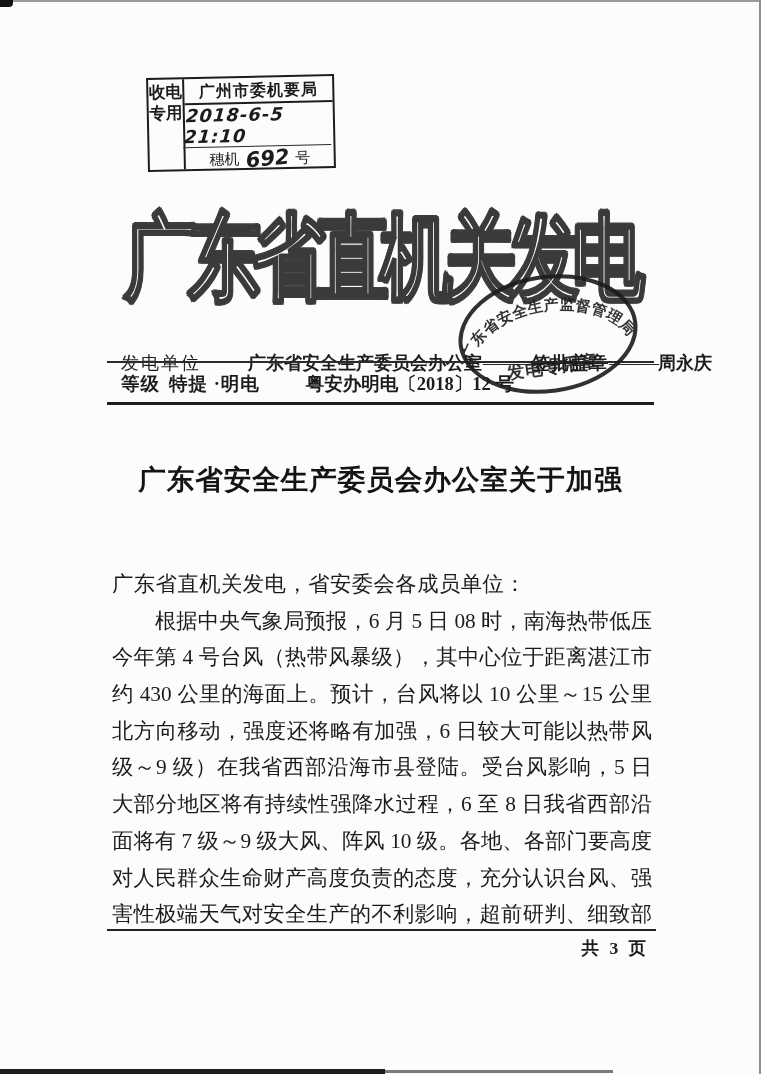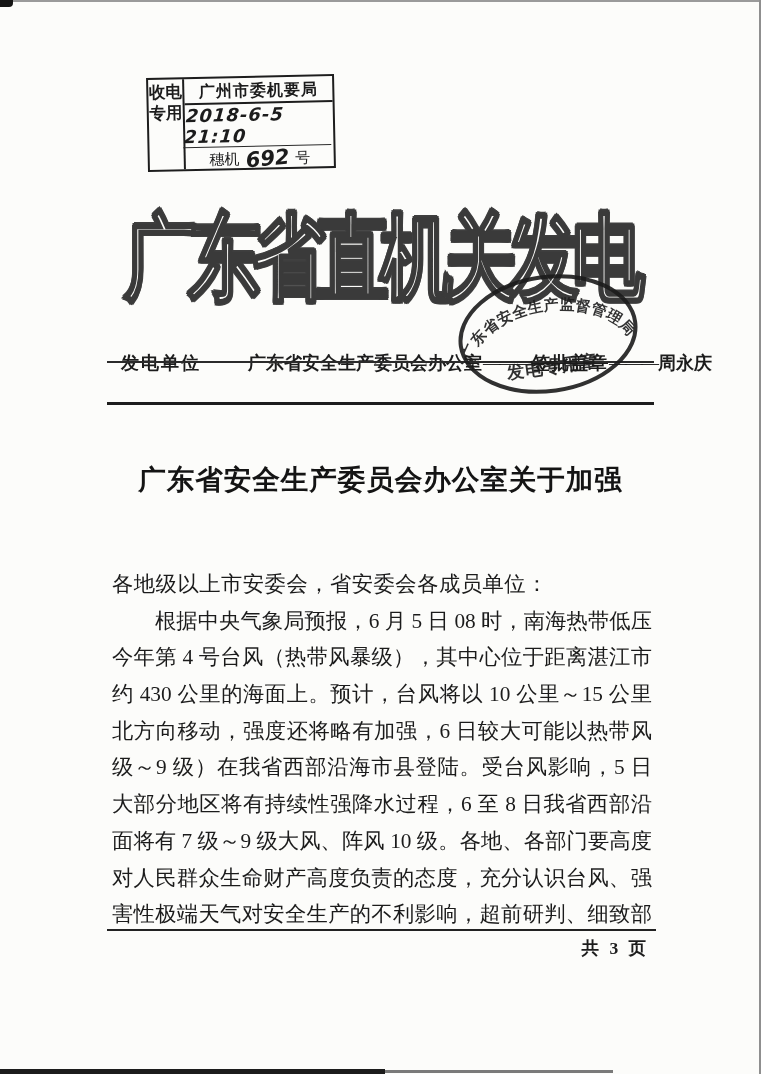--- a/index.html
+++ b/index.html
@@ -31,21 +31,21 @@
   .masthead{position:absolute;left:0;right:0;top:196px;margin:0;text-align:center;
             font-size:72px;font-weight:700;letter-spacing:-8px;white-space:nowrap;
             transform:scaleY(1.3);transform-origin:top center;
             color:#fcfcfa;-webkit-text-stroke:2px #3a3a3a;
             text-shadow:2px 0 #3f3f3f,-2px 0 #3f3f3f,0 2px #3f3f3f,0 -2px #3f3f3f,
                         1.5px 1.5px #3f3f3f,-1.5px 1.5px #3f3f3f,1.5px -1.5px #3f3f3f,-1.5px -1.5px #3f3f3f;}
 
   
   .meta-row1{position:absolute;left:121px;top:330px;display:flex;align-items:baseline;
              font-size:18px;font-weight:600;white-space:nowrap;}
-  .meta-row1 .sender-label{letter-spacing:2px;margin-right:47px;font-weight:700;}
+  .meta-row1 .sender-label{letter-spacing:2px;margin-right:47px;font-weight:400;}
   .meta-row1 .dash{letter-spacing:-2px;margin:0 1px;font-weight:400;}
   .meta-row1 .sign-label{text-decoration:line-through;font-weight:700;letter-spacing:1px;margin-top:21px;}
   .rule-thin{position:absolute;left:107px;top:361px;width:547px;border-top:2px solid #2b2b2b;}
   .meta-row2{position:absolute;left:121px;top:371px;display:flex;align-items:baseline;
              font-size:18.5px;font-weight:700;white-space:nowrap;}
   .meta-row2 .grade-label{margin-right:9px;letter-spacing:1px;}
   .meta-row2 .grade-value{margin-right:46px;letter-spacing:1px;}
   .rule-thick{position:absolute;left:107px;top:402px;width:547px;border-top:3px solid #1d1d1d;}
 
   
@@ -96,40 +96,45 @@
     <span class="sender-label">发电单位</span>
     <span>广东省安全生产委员会办公室</span>
     <span class="dash">———</span>
     <span class="sign-label">签批盖章</span>
     <span class="dash">———</span>
     <span>周永庆</span>
   </div>
 
   <div class="rule-thin"></div>
 
+  <div class="meta-row2">
+    <span class="grade-label">等级</span>
+    <span class="grade-value">特提 ·明电</span>
+    <span>粤安办明电〔2018〕12 号</span>
+  </div>
 
   <div class="rule-thick"></div>
 
   <svg class="seal" viewBox="0 0 192 132">
     <g transform="rotate(-8 96 66)">
       <ellipse cx="96" cy="66" rx="88" ry="57" fill="none" stroke="#1c1c1c" stroke-width="4"></ellipse>
       <path id="sealArc" d="M 16 84 A 82 52 0 0 1 176 82" fill="none"></path>
       <text font-size="15" font-weight="bold" fill="#1c1c1c" letter-spacing="0.5" font-family="Liberation Serif, serif">
         <textPath href="#sealArc" startOffset="50%" text-anchor="middle">广东省安全生产监督管理局</textPath>
       </text>
       <text x="96" y="105" text-anchor="middle" font-size="17.5" font-weight="bold" fill="#1c1c1c" letter-spacing="1" font-family="Liberation Serif, serif">发电专用章</text>
     </g>
   </svg>
 
   <h2 class="doc-title">
     <span style="display:block">广东省安全生产委员会办公室关于加强</span>
   </h2>
 
   <div class="body-text">
-    <div class="salutation">各地级以上市安委会，省安委会各成员单位：</div>
+    <div class="salutation">广东省直机关发电，省安委会各成员单位：</div>
     <div class="bline indent">根据中央气象局预报，6 月 5 日 08 时，南海热带低压已加强为</div>
     <div class="bline">今年第 4 号台风（热带风暴级），其中心位于距离湛江市区偏南方</div>
     <div class="bline">约 430 公里的海面上。预计，台风将以 10 公里～15 公里的时速向偏</div>
     <div class="bline">北方向移动，强度还将略有加强，6 日较大可能以热带风暴级别（8</div>
     <div class="bline">级～9 级）在我省西部沿海市县登陆。受台风影响，5 日至 9 日我省</div>
     <div class="bline">大部分地区将有持续性强降水过程，6 至 8 日我省西部沿海市县和海</div>
     <div class="bline">面将有 7 级～9 级大风、阵风 10 级。各地、各部门要高度重视，以</div>
     <div class="bline">对人民群众生命财产高度负责的态度，充分认识台风、强降雨等灾</div>
     <div class="bline">害性极端天气对安全生产的不利影响，超前研判、细致部署、全面</div>
   </div>

